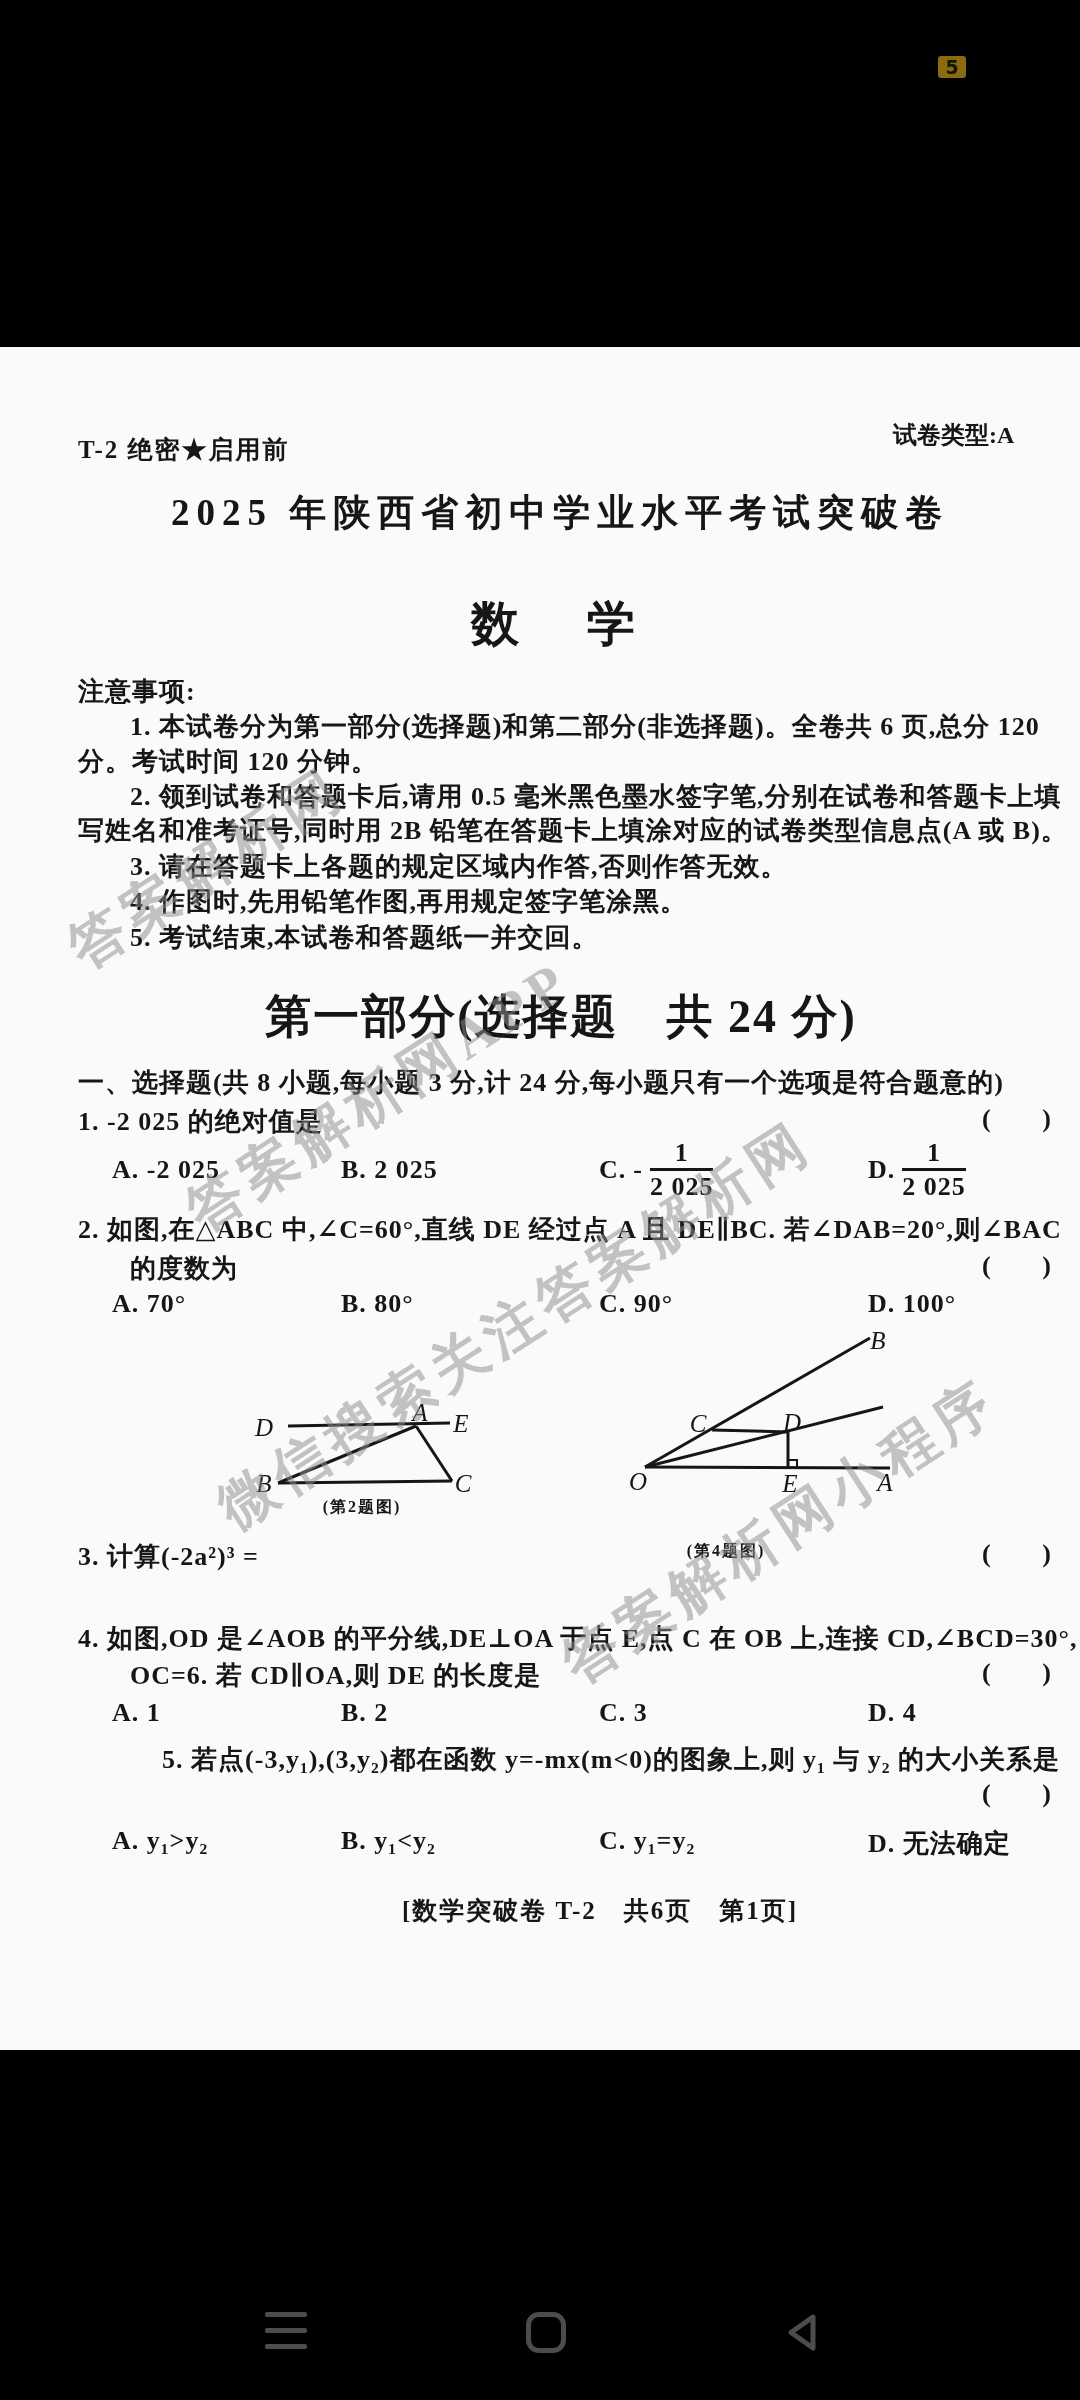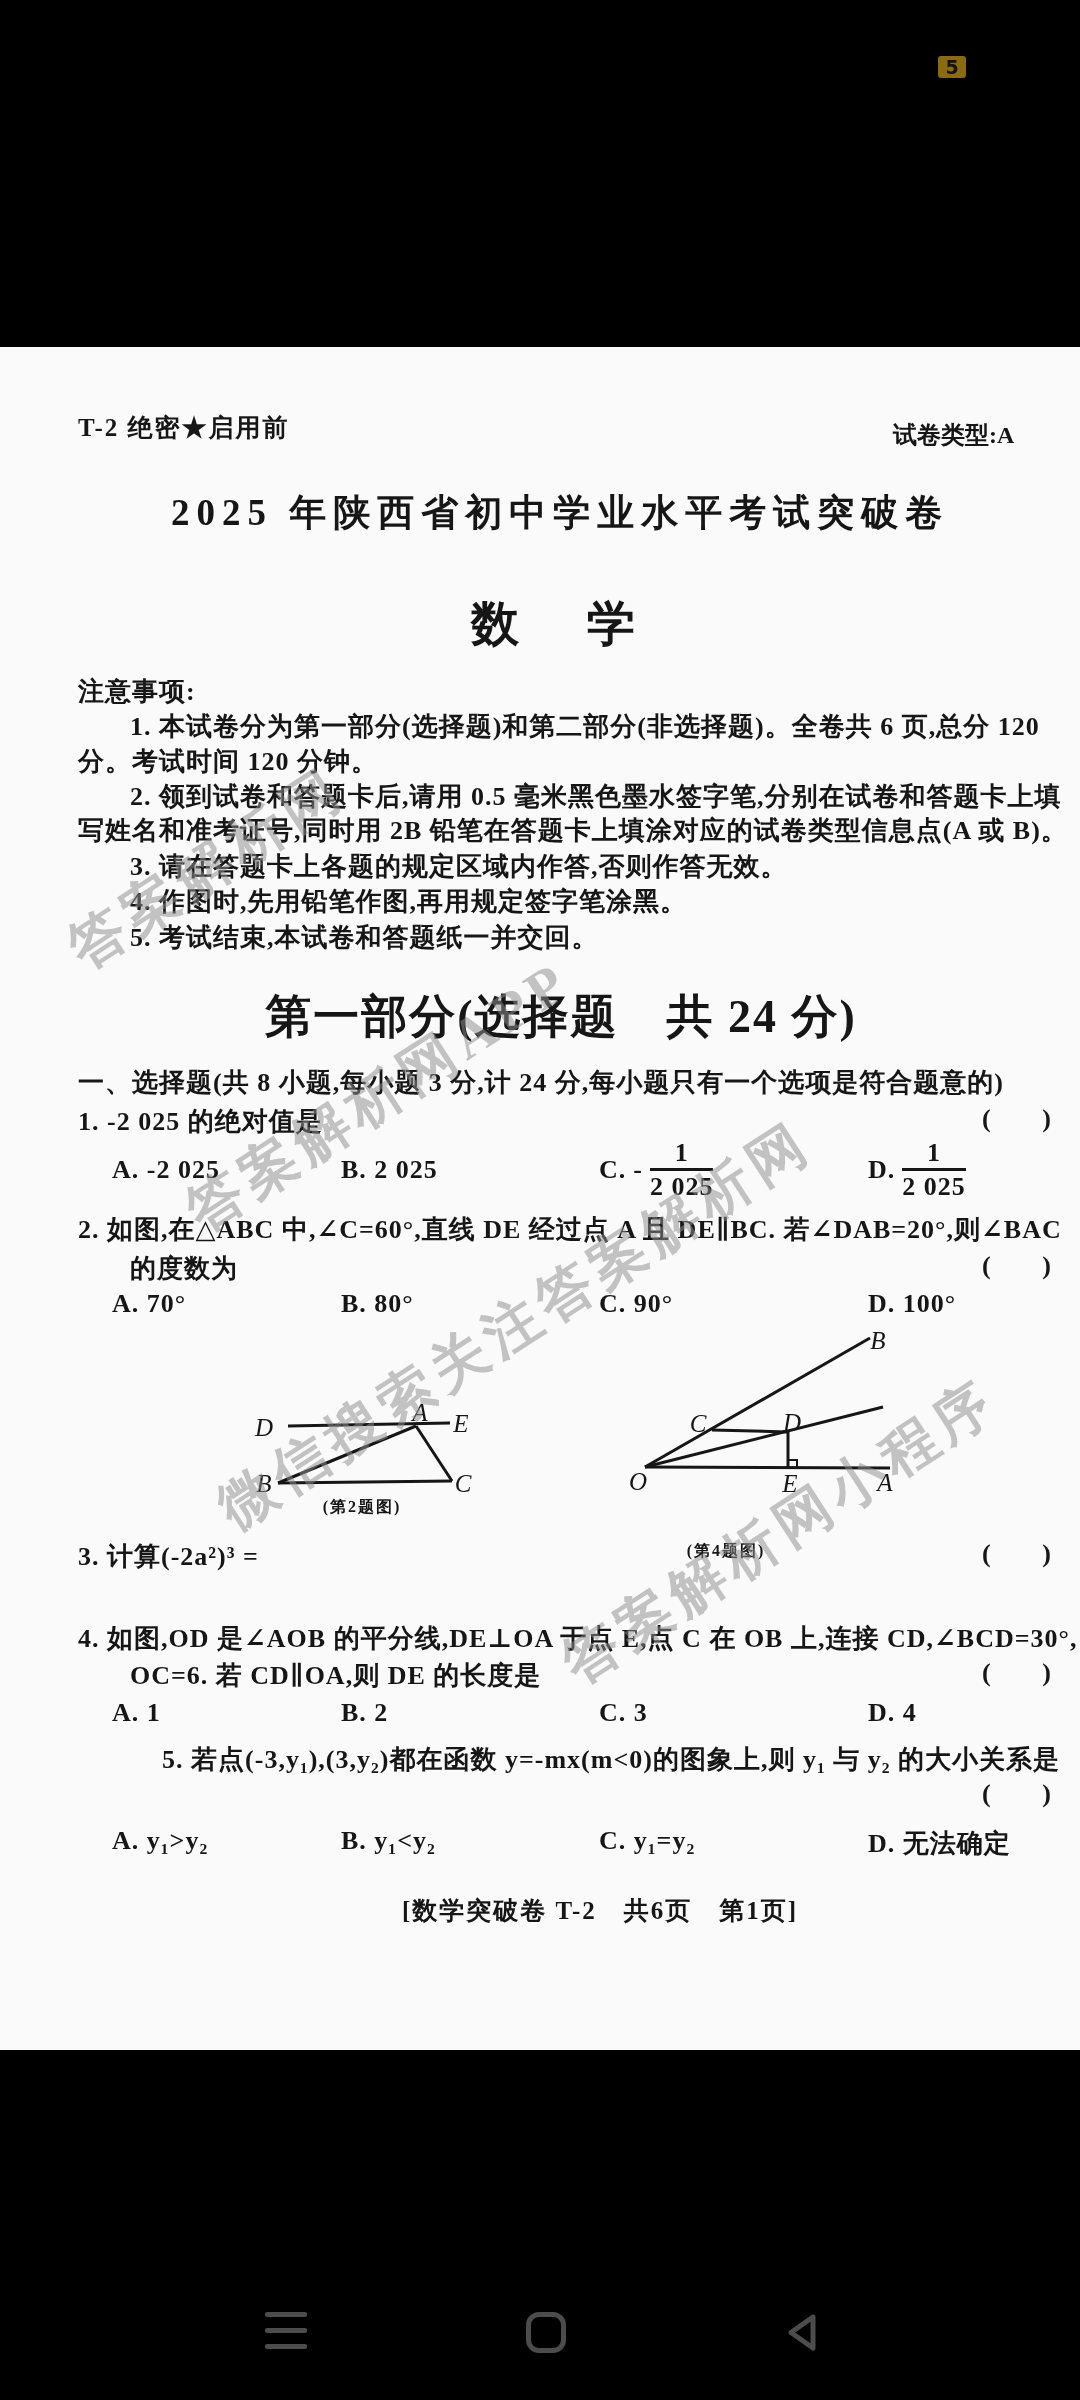--- a/index.html
+++ b/index.html
@@ -60,21 +60,21 @@
 
 <div class="abs" id="notif-badge">5</div>
 
 <div class="abs" id="paper">
 
   <div class="wm" style="left:68px;top:555px;">答案解析网</div>
   <div class="wm" style="left:186px;top:818px;">答案解析网APP</div>
   <div class="wm" style="left:218px;top:1115px;">微信搜索关注答案解析网</div>
   <div class="wm" style="left:562px;top:1270px;">答案解析网小程序</div>
 
-  <div class="abs ink content" id="hdr-left" style="top:64px;text-align:center;">T-2 绝密★启用前</div>
+  <div class="abs ink content" id="hdr-left" style="top:86px;text-align:center;">T-2 绝密★启用前</div>
   <div class="abs ink content" id="hdr-right" style="top:72px;">试卷类型:A</div>
 
   <div class="abs ink content" id="doc-title" style="top:141px;">2025 年陕西省初中学业水平考试突破卷</div>
   <div class="abs ink content" id="doc-subject" style="top:245px;">数 学</div>
 
   <div class="abs ink content t26 bold" id="notice-head" style="top:327px;">注意事项:</div>
   <div class="line ink content t26 indent" style="top:362px;">1. 本试卷分为第一部分(选择题)和第二部分(非选择题)。全卷共 6 页,总分 120</div>
   <div class="line ink content t26" style="top:397px;">分。考试时间 120 分钟。</div>
   <div class="line ink content t26 indent" style="top:432px;">2. 领到试卷和答题卡后,请用 0.5 毫米黑色墨水签字笔,分别在试卷和答题卡上填</div>
   <div class="line ink content t26" style="top:466px;">写姓名和准考证号,同时用 2B 铅笔在答题卡上填涂对应的试卷类型信息点(A 或 B)。</div>

